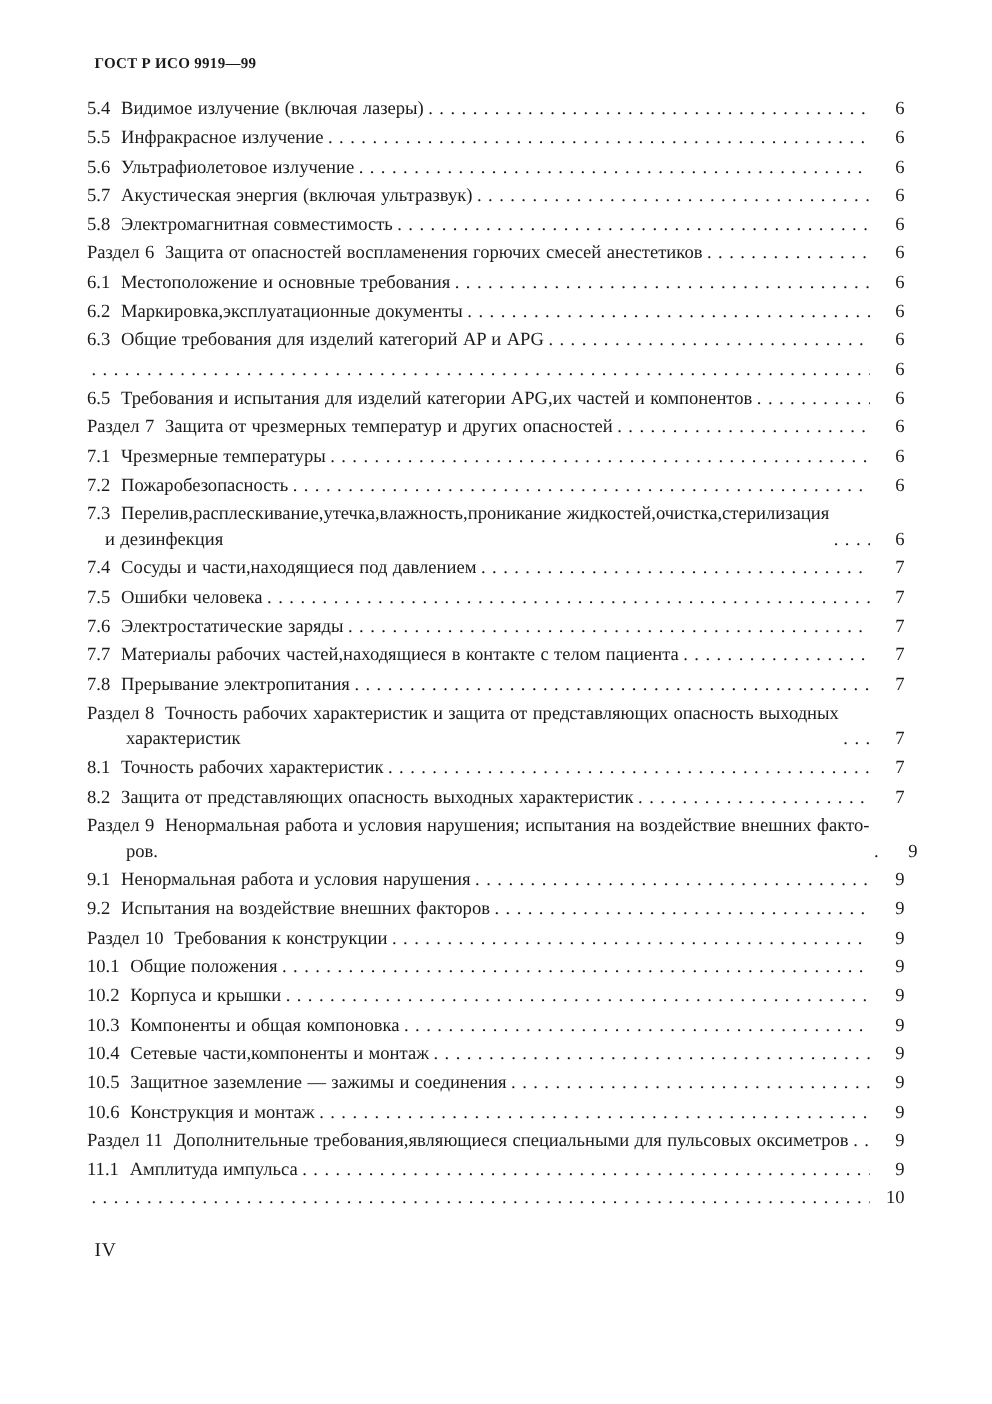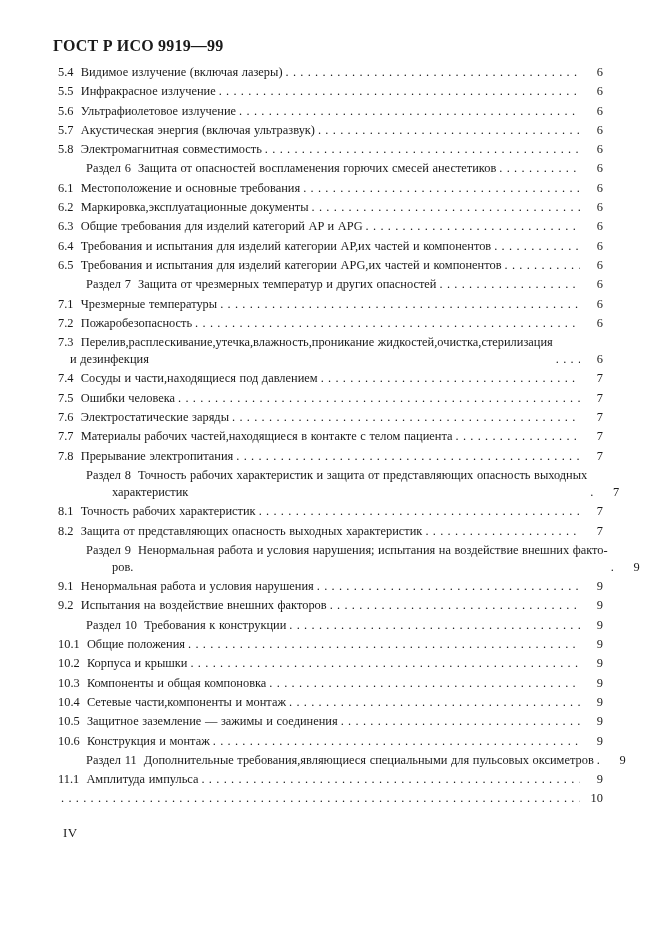--- a/index.html
+++ b/index.html
@@ -15,44 +15,44 @@
     font-size: 12.4px;
     position: relative;
     overflow: hidden;
   }
   .sheet {
     position: absolute; inset: 0;
     background: var(--paper);
   }
   .doc-header {
     position: absolute;
-    left: 53px; top: 37px;
+    left: 63px; top: 37px;
     font-weight: bold;
-    font-size: 16px;
+    font-size: 10px;
     letter-spacing: 0.2px;
     white-space: pre;
     text-align: center;
   }
   .toc {
     position: absolute;
     left: 58px; right: 58px; top: 64px;
   }
   .toc-entry {
     display: flex;
     align-items: flex-end;
     line-height: 17px;
     margin-bottom: 2.3px;
     word-spacing: 0.5px;
   }
   .toc-text {
     flex: 0 0 auto;
     white-space: pre;
   }
   .toc-text.hang-sm { padding-left: 12px; text-indent: -12px; }
-  .toc-text.hang-lg { padding-left: 26px; text-indent: -26px; margin-left: 28px; }
+  .toc-text.hang-lg { padding-left: 26px; text-indent: -26px; }
   .toc-dots {
     flex: 1 1 auto;
     min-width: 6px;
     overflow: hidden;
     white-space: nowrap;
     margin-right: 7px;
     padding-left: 3px;
     line-height: 17px;
   }
   .toc-dots::after {
@@ -126,21 +126,20 @@
     <div class="toc-page">6</div>
   </div>
 
   <div class="toc-entry">
     <div class="toc-text hang-sm">6.3  Общие требования для изделий категорий AP и APG</div>
     <div class="toc-dots"></div>
     <div class="toc-page">6</div>
   </div>
 
   <div class="toc-entry">
-    <div class="toc-text hang-sm">6.4  Требования и испытания для изделий категории AP,их частей и компонентов</div>
     <div class="toc-dots"></div>
     <div class="toc-page">6</div>
   </div>
 
   <div class="toc-entry">
     <div class="toc-text hang-sm">6.5  Требования и испытания для изделий категории APG,их частей и компонентов</div>
     <div class="toc-dots"></div>
     <div class="toc-page">6</div>
   </div>
 

